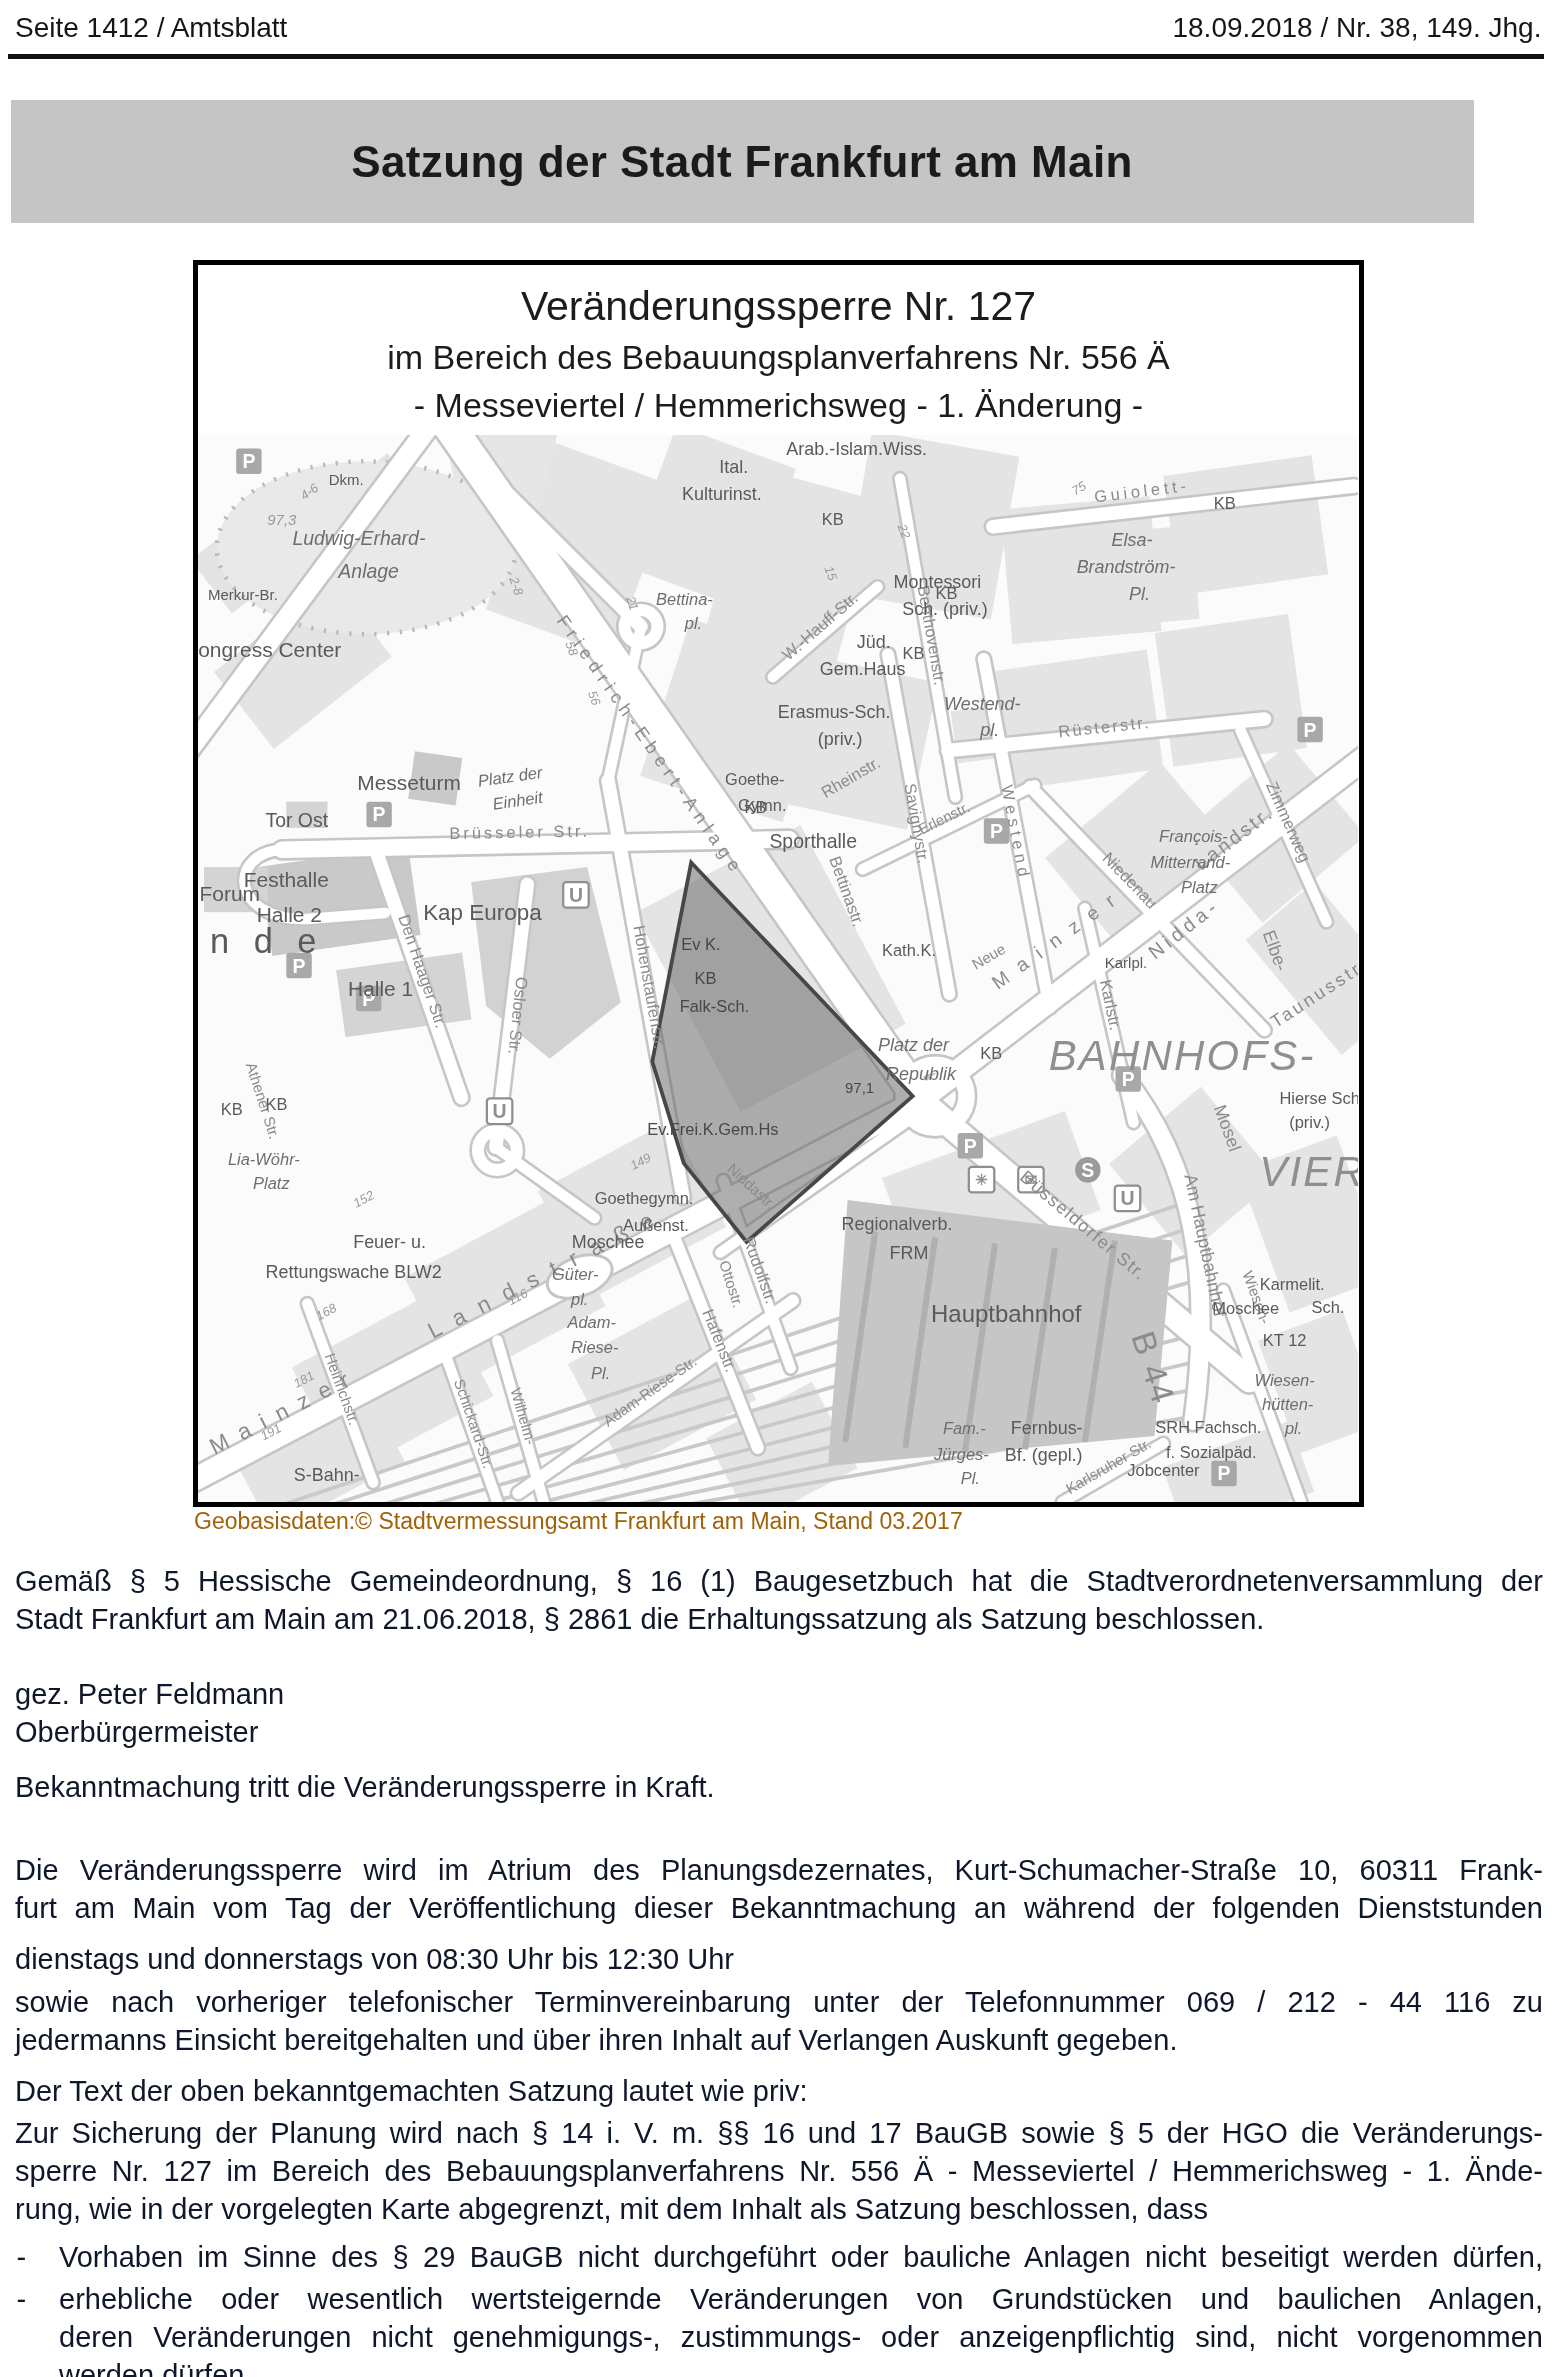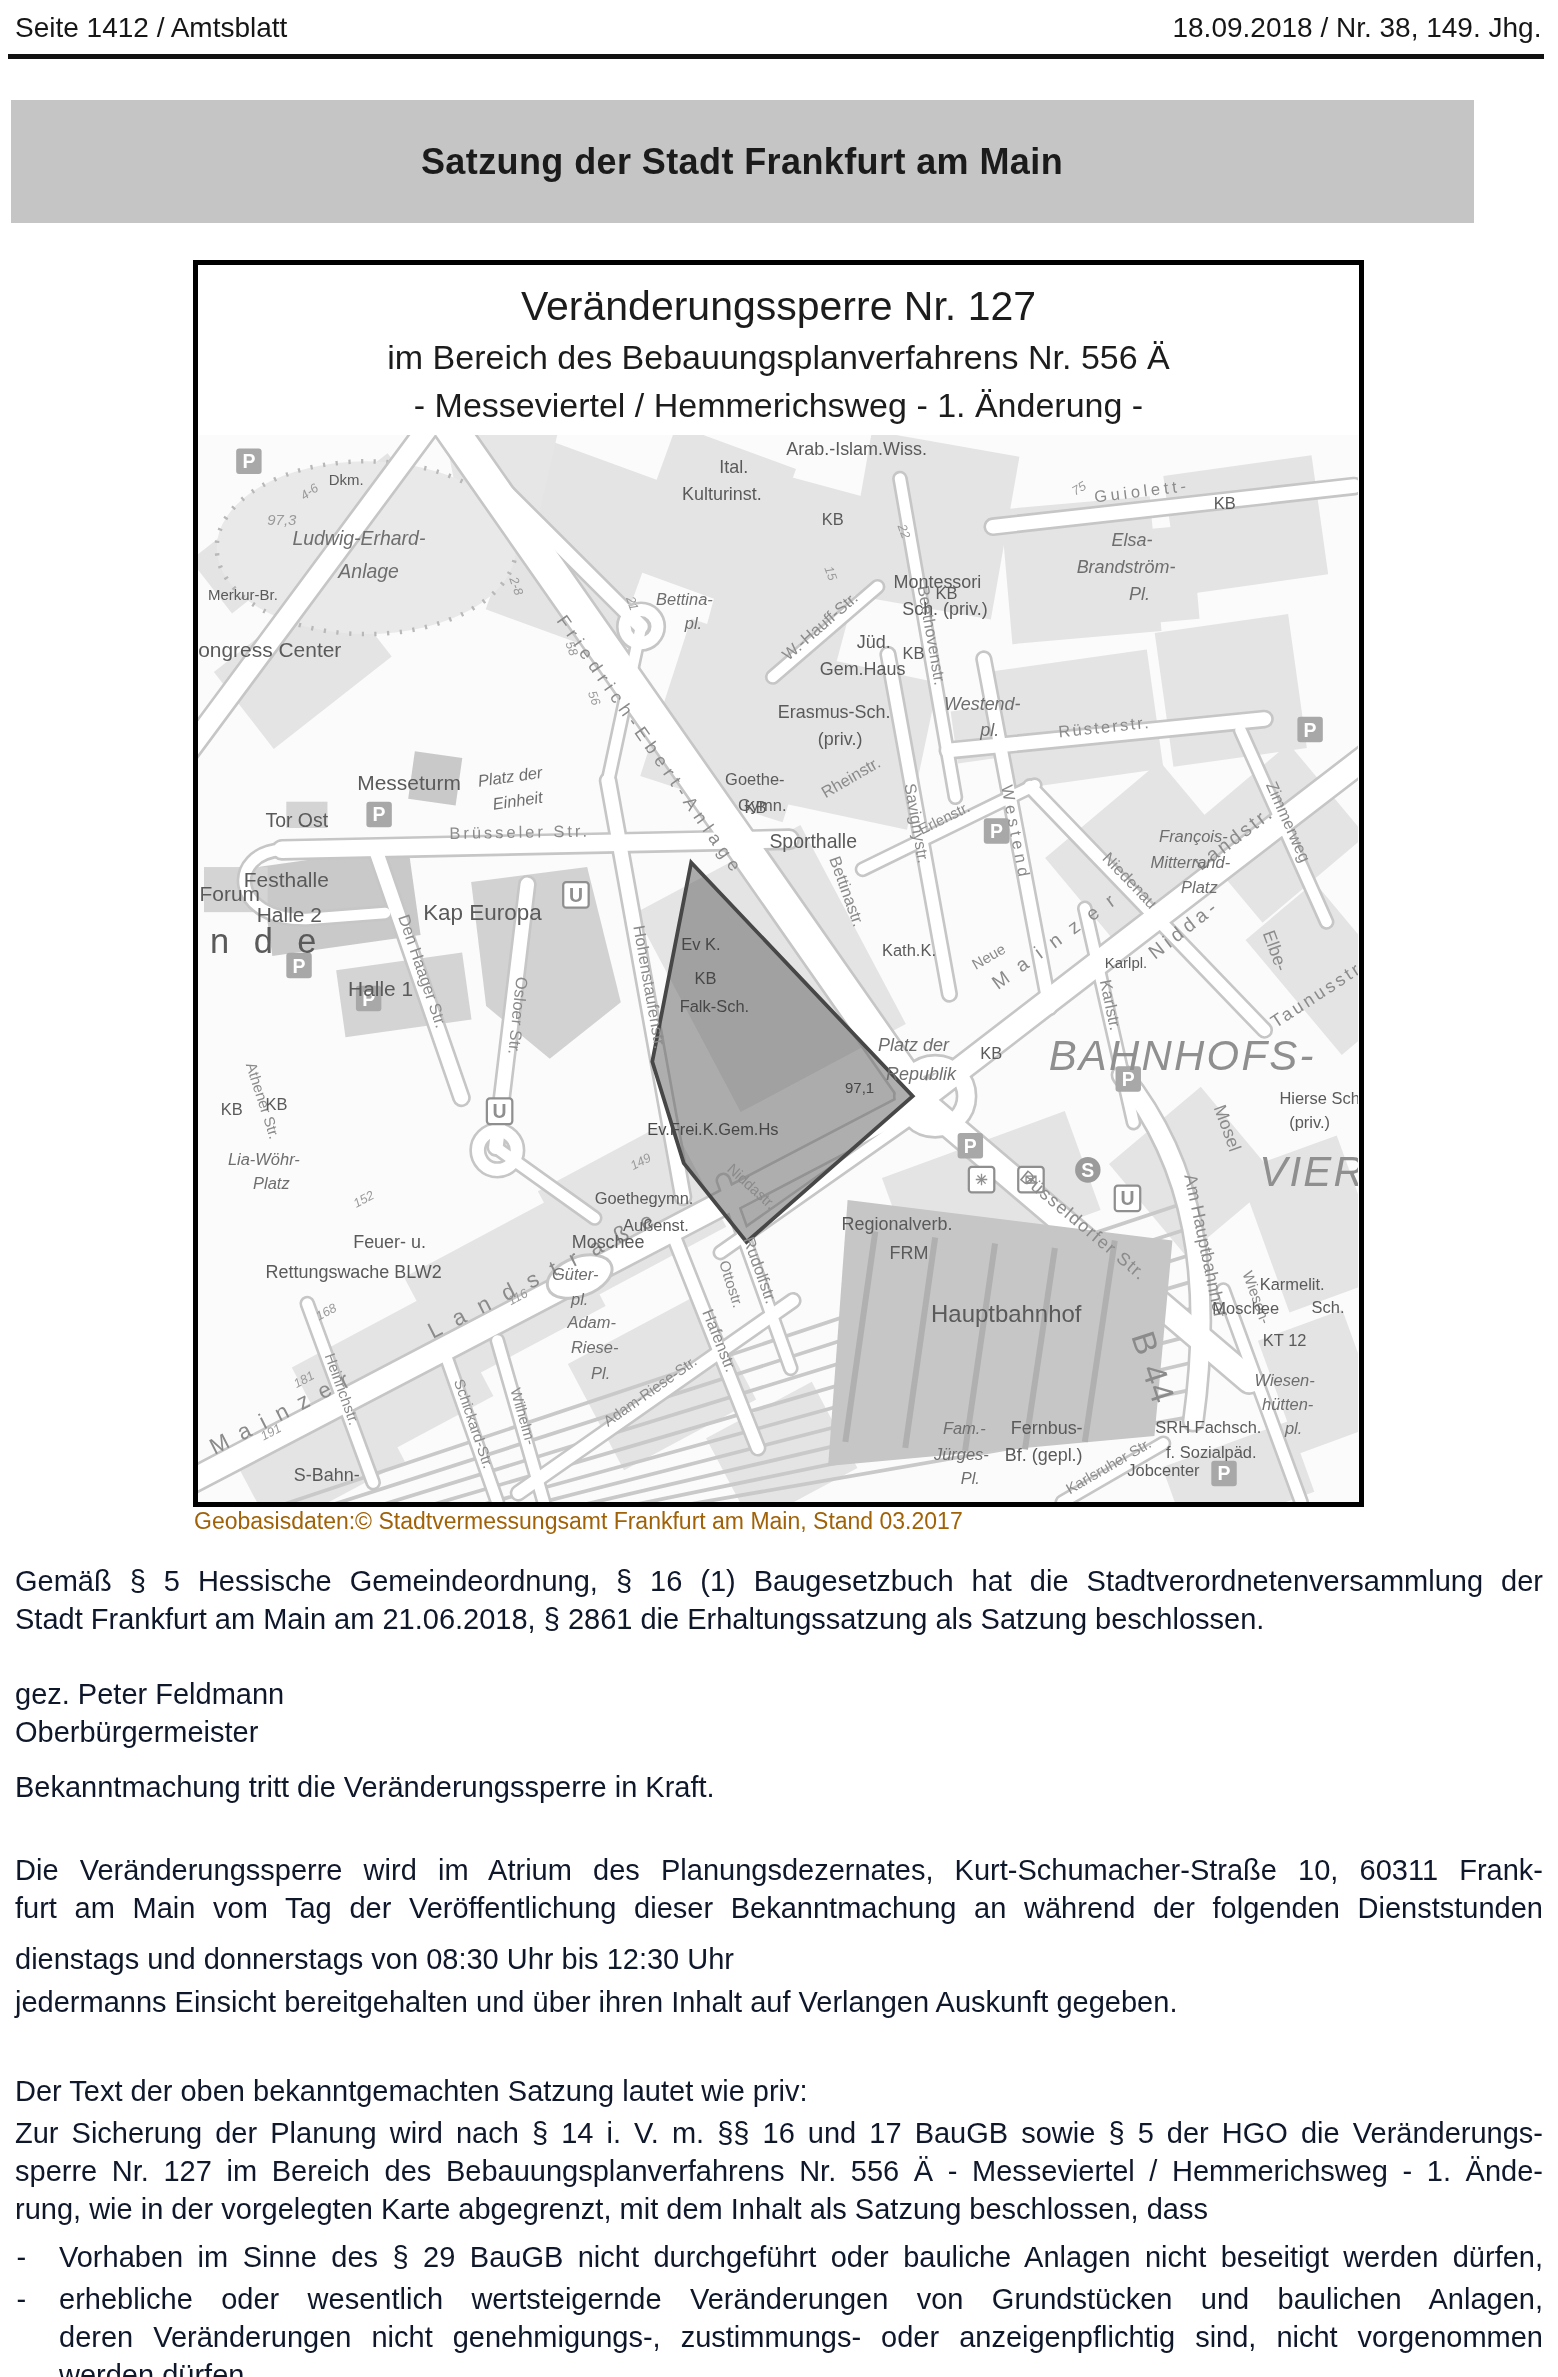--- a/index.html
+++ b/index.html
@@ -10,21 +10,21 @@
     -webkit-font-smoothing:antialiased;
   }
   .hdr{position:absolute;top:12px;font-size:28px;letter-spacing:0;}
   #hdr-left{left:15px;}
   #hdr-right{right:16.6px;text-align:right;}
   #rule{position:absolute;left:7.5px;top:54px;width:1536px;height:4.5px;background:#111;}
   #banner{
     position:absolute;left:10.5px;top:100px;width:1463px;height:123px;background:#c5c5c5;
     display:flex;align-items:center;justify-content:center;
   }
-  #banner .t{font-size:36px;font-weight:bold;color:#1b1b1b;letter-spacing:0.4px;}
+  #banner .t{font-size:44px;font-weight:bold;color:#1b1b1b;letter-spacing:0.4px;}
   #mapbox{
     position:absolute;left:193px;top:260px;width:1171px;height:1247px;
     border:5.3px solid #000;box-sizing:border-box;background:#fff;
   }
   .mt{width:100%;text-align:center;color:#1c1c1c;}
   #mt1{margin-top:18px;font-size:41px;}
   #mt2{margin-top:8px;font-size:34px;}
   #mt3{margin-top:9px;font-size:34px;}
   #mapwrap{
     position:absolute;left:0px;top:170px;width:1160px;height:1067px;overflow:hidden;background:#fbfbfb;
@@ -487,20 +487,21 @@
       <div class="line">Bekanntmachung tritt die Veränderungssperre in Kraft.</div>
     </div>
     <div class="blk" style="top: 1851px;">
       <div class="line jline">Die Veränderungssperre wird im Atrium des Planungsdezernates, Kurt-Schumacher-Straße 10, 60311 Frank-</div>
       <div class="line jline">furt am Main vom Tag der Veröffentlichung dieser Bekanntmachung an während der folgenden Dienststunden</div>
     </div>
     <div class="blk" style="top: 1940px;">
       <div class="line">dienstags und donnerstags von 08:30 Uhr bis 12:30 Uhr</div>
     </div>
     <div class="blk" style="top: 1983px;">
+      <div class="line jline">sowie nach vorheriger telefonischer Terminvereinbarung unter der Telefonnummer 069 / 212 - 44 116 zu</div>
       <div class="line">jedermanns Einsicht bereitgehalten und über ihren Inhalt auf Verlangen Auskunft gegeben.</div>
     </div>
     <div class="blk" style="top: 2072px;">
       <div class="line">Der Text der oben bekanntgemachten Satzung lautet wie priv:</div>
     </div>
     <div class="blk" style="top: 2114px;">
       <div class="line jline">Zur Sicherung der Planung wird nach § 14 i. V. m. §§ 16 und 17 BauGB sowie § 5 der HGO die Veränderungs-</div>
       <div class="line jline">sperre Nr. 127 im Bereich des Bebauungsplanverfahrens Nr. 556 Ä - Messeviertel / Hemmerichsweg - 1. Ände-</div>
       <div class="line">rung, wie in der vorgelegten Karte abgegrenzt, mit dem Inhalt als Satzung beschlossen, dass</div>
     </div>

